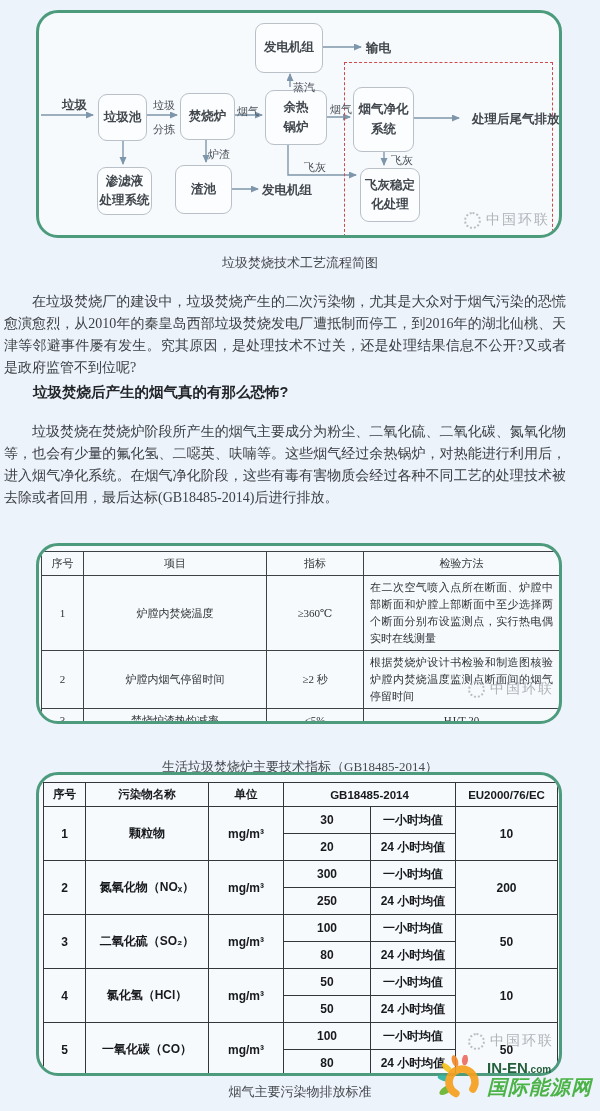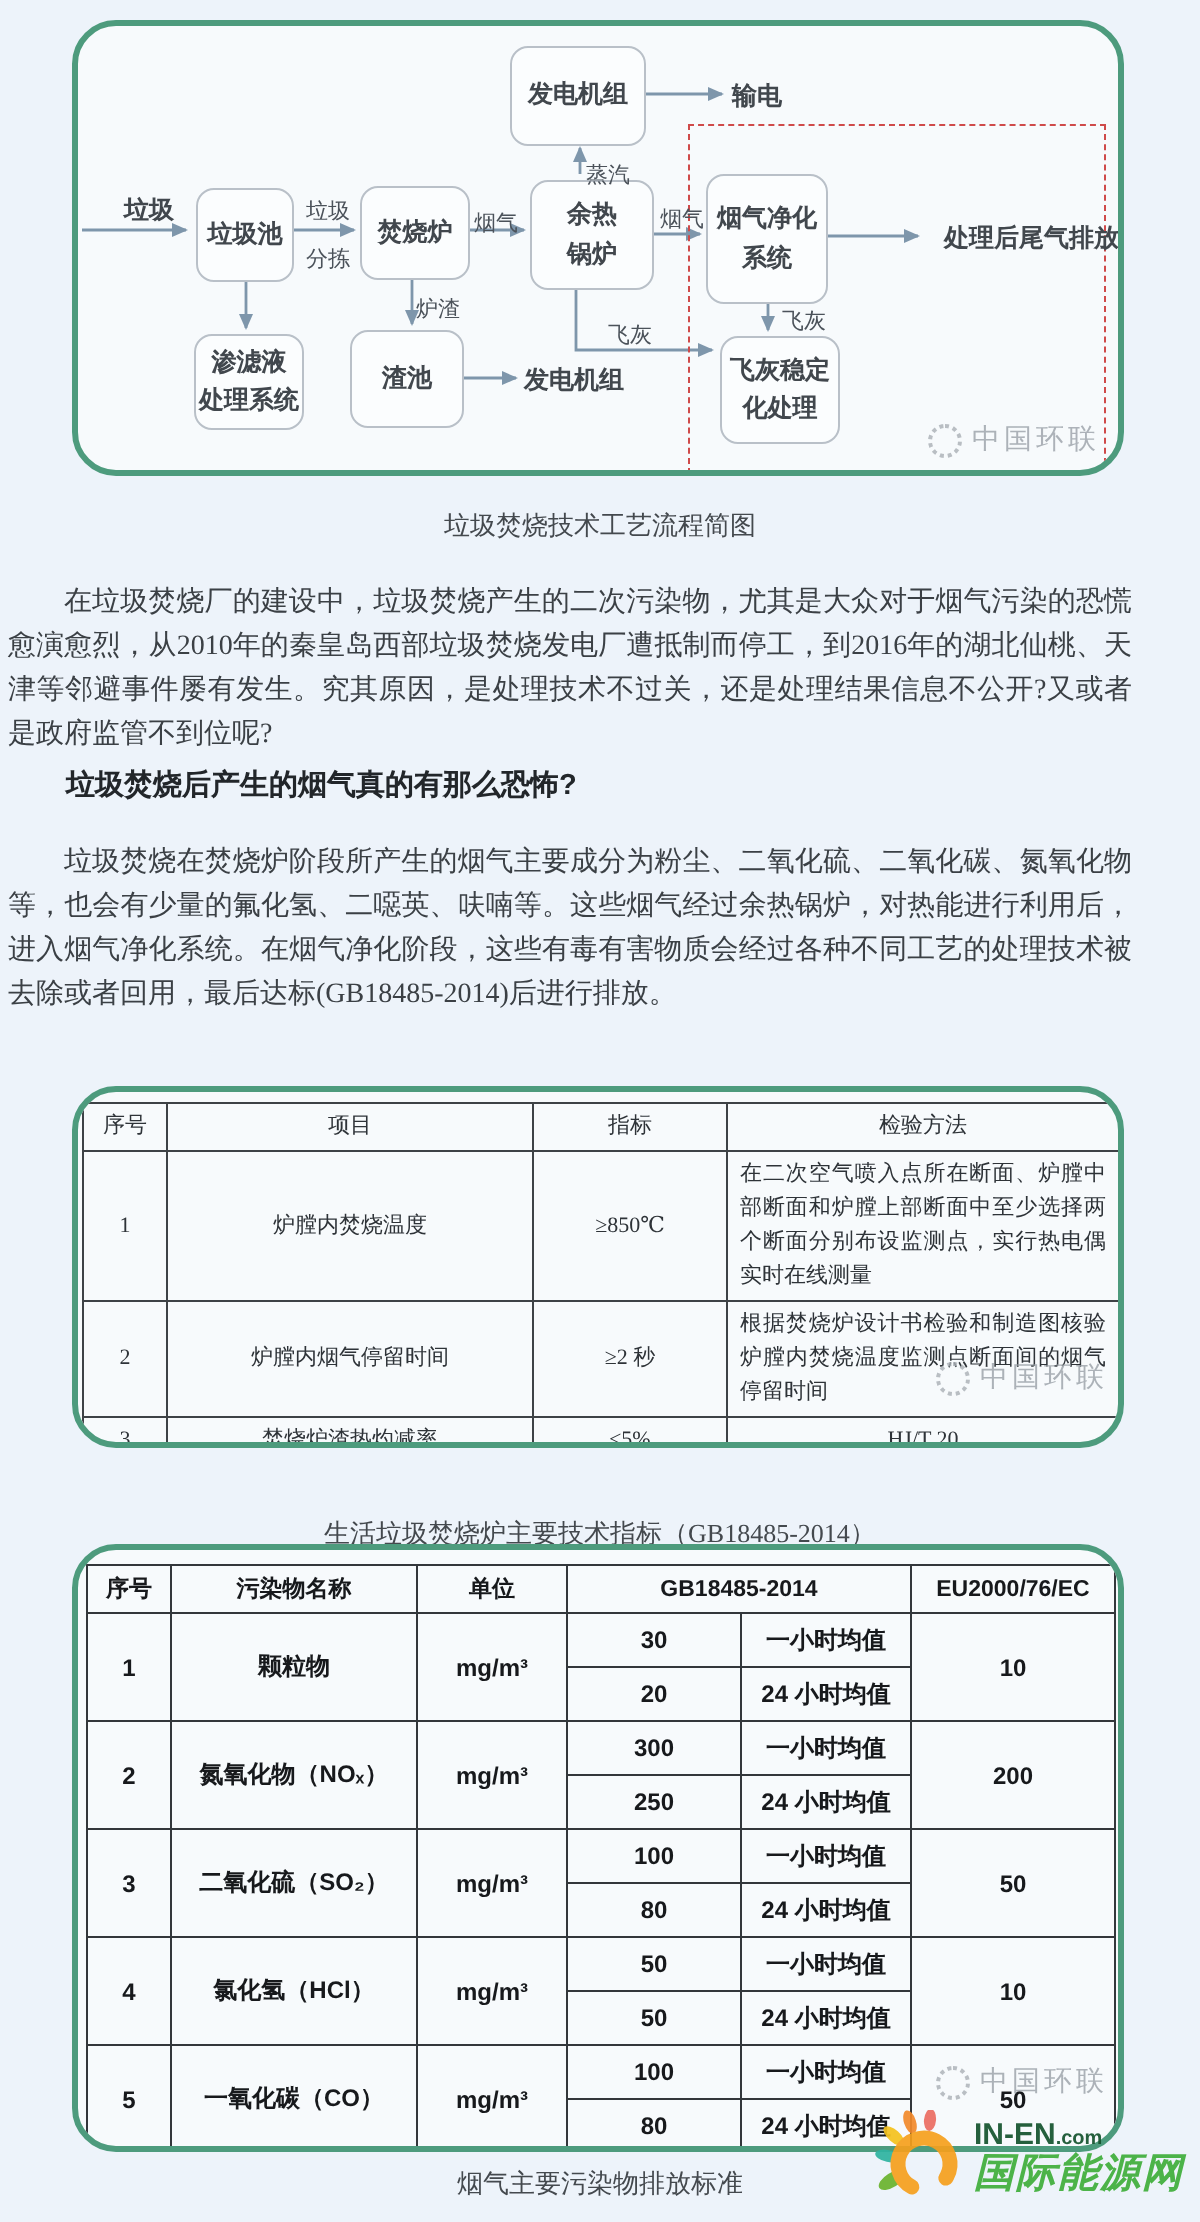--- a/index.html
+++ b/index.html
@@ -141,21 +141,21 @@
       <tbody>
           <tr>
         <th>序号</th>
         <th>项目</th>
         <th>指标</th>
         <th>检验方法</th>
       </tr>
       <tr>
         <td>1</td>
         <td>炉膛内焚烧温度</td>
-        <td>≥850℃</td>
+        <td>≥360℃</td>
         <td class="method">在二次空气喷入点所在断面、炉膛中部断面和炉膛上部断面中至少选择两个断面分别布设监测点，实行热电偶实时在线测量</td>
       </tr>
       <tr>
         <td>2</td>
         <td>炉膛内烟气停留时间</td>
         <td>≥2 秒</td>
         <td class="method">根据焚烧炉设计书检验和制造图核验炉膛内焚烧温度监测点断面间的烟气停留时间</td>
       </tr>
       <tr>
         <td>3</td>

